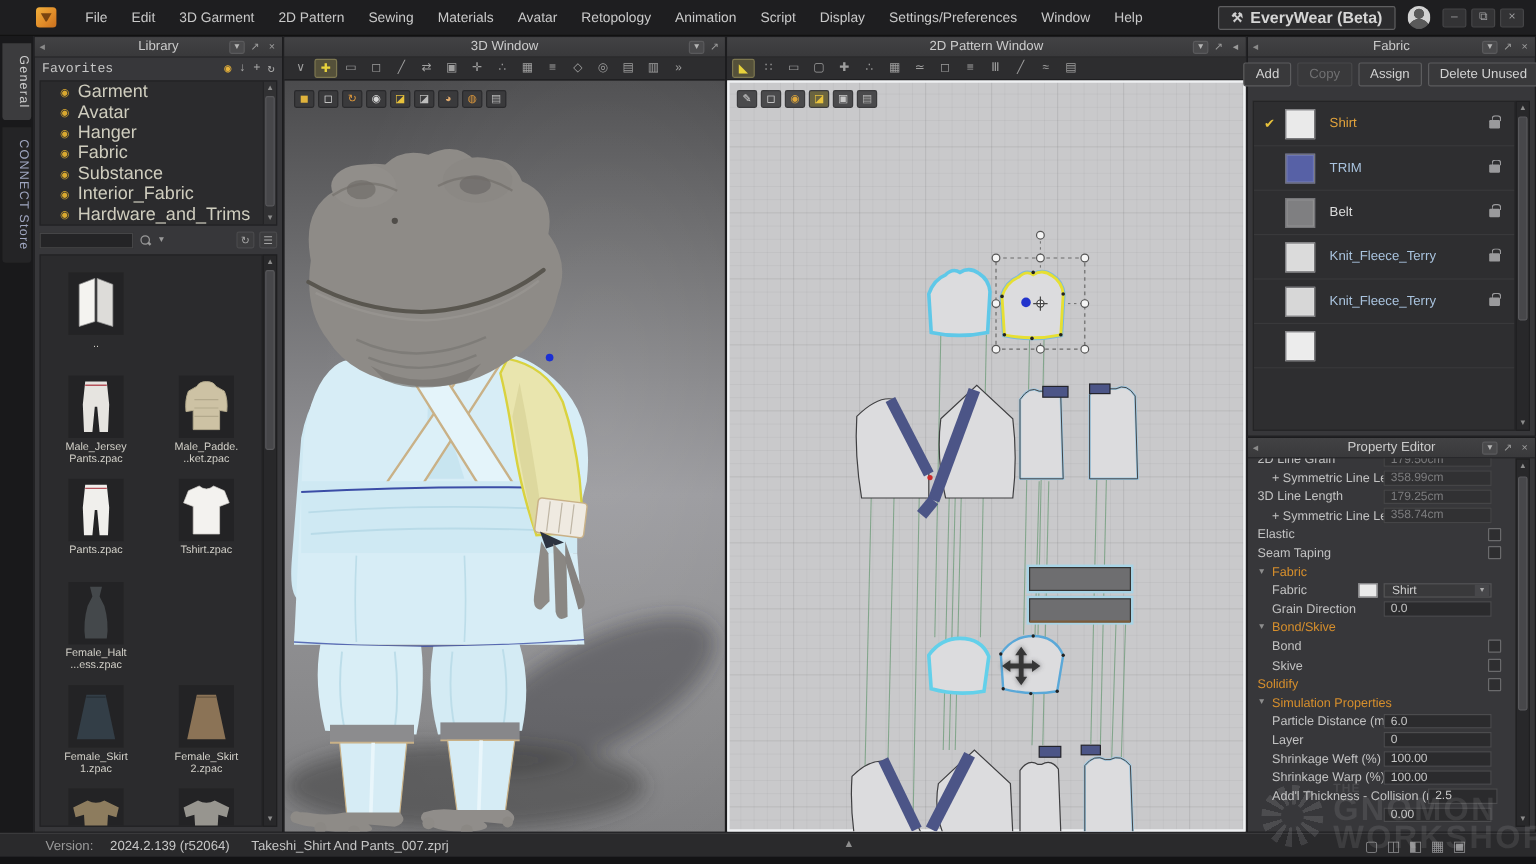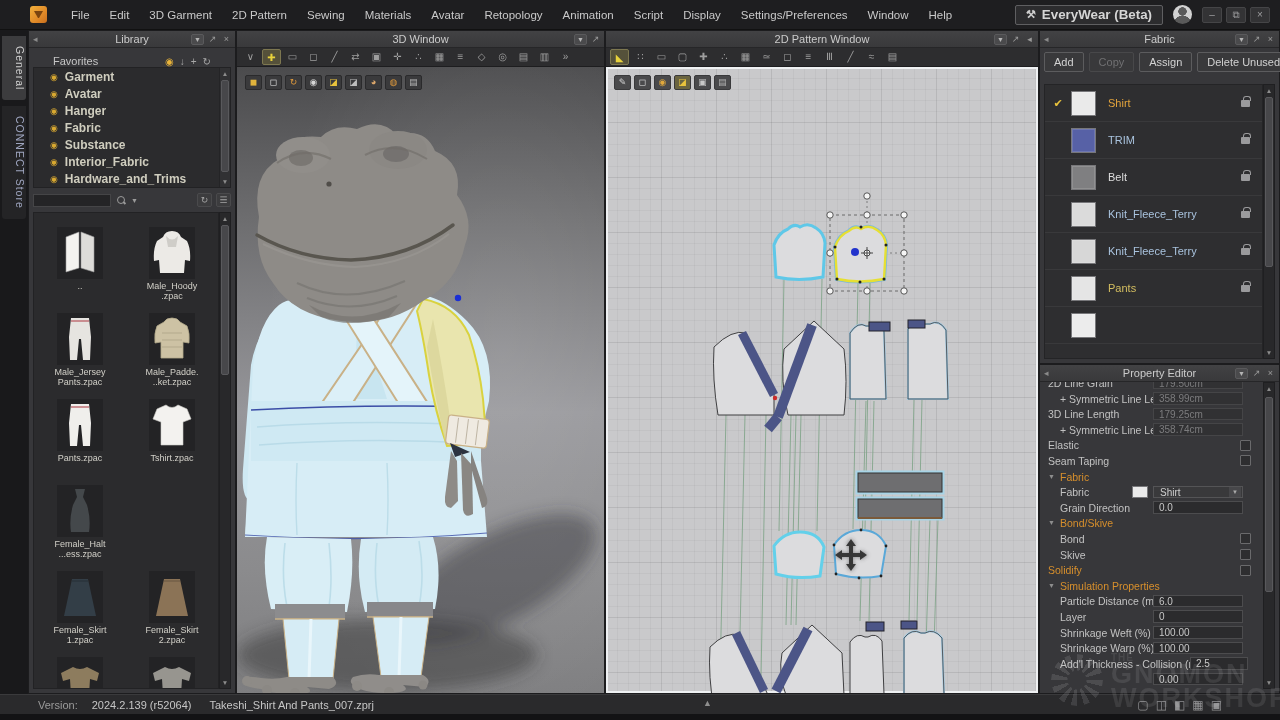--- a/index.html
+++ b/index.html
@@ -46,30 +46,30 @@
            font-size:7px; text-align:center; line-height:10px; border-radius:2px; }
   .ph-ico { color:#9a9a9a; font-size:9px; width:11px; text-align:center; }
 
   .vscroll { position:absolute; width:12px; background:#28282a; border:1px solid #1f1f21; }
   .vs-btn { height:11px; color:#8c8c8c; font-size:6.5px; text-align:center; line-height:11px; }
   .vs-btn.bottom { position:absolute; bottom:0; left:0; right:0; }
   .vs-thumb { position:absolute; left:1px; right:1px; background:#47474a; border:1px solid #59595c; border-radius:2px; }
 
   
   .library { left:28px; top:30px; width:208px; height:664px; }
-  .favrow { height:19px; display:flex; align-items:flex-end; padding:0 24px; }
+  .favrow { height:19px; display:flex; align-items:center; padding:0 6px;font-family:Liberation Mono, monospace; }
   .favrow .lbl { color:#c6c6c6; }
   .favrow .ficons { margin-left:auto; display:flex; gap:6px; align-items:center; }
   .fi { font-size:10px; color:#a8a8a8; }
   .fi.star { color:#e8b33a; }
   .favlist { position:absolute; left:4px; right:4px; top:36px; height:121px; background:#2b2b2d;
              border:1px solid #222224; overflow:hidden; }
   .favitem { height:17px; display:flex; align-items:center; gap:7px; padding-left:16px; }
   .favitem .dot { color:#d8a830; font-size:9px; }
-  .favitem .txt { color:#cfcdbe; font-size:12px;font-weight:bold; }
+  .favitem .txt { color:#cfcdbe; font-size:15px; }
   .searchrow { position:absolute; left:4px; right:4px; top:161px; height:16px; display:flex; align-items:center; gap:5px; }
   .searchbox { width:78px; height:13px; background:#242426; border:1px solid #454547; }
   .mag { position:relative; width:10px; height:10px; }
   .mag::before { content:""; position:absolute; left:1px; top:1px; width:6px; height:6px;
                  border:1.4px solid #9a9a9a; border-radius:50%; }
   .mag::after { content:""; position:absolute; left:7px; top:7px; width:3px; height:1.6px;
                 background:#9a9a9a; transform:rotate(45deg); }
   .srch-dd { color:#9a9a9a; font-size:7px; }
   .sr-right { margin-left:auto; display:flex; gap:4px; }
   .sr-ico { width:15px; height:14px; background:#3c3c3e; border:1px solid #4a4a4c; color:#a5a5a5;
@@ -105,21 +105,21 @@
   .view-icons { position:absolute; left:8px; top:8px; display:flex; gap:3px; z-index:5; }
   .vicon { width:17px; height:15px; background:#3a3a3c; border:1px solid #2a2a2c; border-radius:2px;
            font-size:9px; text-align:center; line-height:13px; }
   .vicon.sel { background:#5a5638; border-color:#8a8252; }
   .viewport2d .vicon { background:#4a4a4c; border-color:#3a3a3c; }
   .viewport2d .vicon.sel { background:#6a6440; }
   .psvg { position:absolute; left:2px; top:2px; }
 
   
   .fabric { left:1039px; top:30px; width:241px; height:334px; }
-  .fabbtns { position:absolute; left:4px; right:4px; top:21px; height:22px; display:flex; gap:5px; }
+  .fabbtns { position:absolute; left:4px; right:4px; top:21px; height:22px; display:flex; gap:5px;justify-content:center; }
   .fabbtn { flex:0 0 auto; height:20px; background:#39393b; border:1px solid #5c5c5e; border-radius:2px;
             color:#d2d2d2; font-size:11px; padding:0 9px; line-height:18px; text-align:center; }
   .fabbtn.disabled { color:#707072; border-color:#48484a; }
   .fablist { position:absolute; left:4px; right:16px; top:53px; bottom:4px; background:#2e2e30;
              border:1px solid #242426; overflow:hidden; }
   .fabrow { position:relative; height:37px; border-bottom:1px solid #39393b; display:flex; align-items:center; }
   .fabcheck { width:26px; text-align:center; color:#e8c23c; font-size:11px; }
   .fabswatch { width:25px; height:25px; border:1px solid #77777a; box-shadow:inset 0 0 0 1px #fff2; }
   .fabname { margin-left:12px; font-size:11px; }
   .fablock { position:absolute; right:12px; top:15px; width:9px; height:7px; background:#9a9a9c; border-radius:1px; }
@@ -283,29 +283,20 @@
     <div class="assetgrid" id="assetgrid">
         <div class="asset-row">
           <div class="asset">
        <div class="asset-thumb">
               <svg viewBox="0 0 46 52">
                 <path d="M9,10 L22,5 L22,41 L9,45 Z" fill="#f4f3f0" stroke="#9a9a9a" stroke-width="0.6"></path>
                 <path d="M24,5 L37,10 L37,45 L24,41 Z" fill="#dddcd9" stroke="#9a9a9a" stroke-width="0.6"></path>
               </svg>
             </div>
        <div class="asset-lbl">..<br></div>
-          </div>
-          <div class="asset">
-       <div class="asset-thumb">
-              <svg viewBox="0 0 46 52">
-                <path d="M23,4 Q30,4 32,10 L38,14 Q42,22 41,34 L36,33 L35,46 L11,46 L10,33 L5,34 Q4,22 8,14 L14,10 Q16,4 23,4 Z" fill="#eceae6"></path>
-                <path d="M17,9 Q23,16 29,9 L27,20 L19,20 Z" fill="#cfcdc8"></path>
-              </svg>
-            </div>
-       <div class="asset-lbl">Male_Hoody<br>.zpac</div>
           </div>
         </div>
         <div class="asset-row">
           <div class="asset">
        <div class="asset-thumb">
               <svg viewBox="0 0 46 52">
                 <path d="M14,5 L32,5 L34,24 L33,47 L26,47 L24,26 L22,26 L20,47 L13,47 L12,24 Z" fill="#e6e4e0"></path>
                 <line x1="14" y1="8" x2="32" y2="8" stroke="#b5525a" stroke-width="1.2"></line>
               </svg>
             </div>
@@ -742,26 +733,20 @@
      <span class="fablock"></span>
    </div>
         <div class="fabrow">
      <span class="fabcheck"></span>
      <span class="fabswatch" style="background:#d7d7d7"></span>
      <span class="fabname" style="color:#a9c3de">Knit_Fleece_Terry</span>
      <span class="fablock"></span>
    </div>
         <div class="fabrow">
      <span class="fabcheck"></span>
-     <span class="fabswatch" style="background:#e5e5e5"></span>
-     <span class="fabname" style="color:#d4be60">Pants</span>
-     <span class="fablock"></span>
-   </div>
-        <div class="fabrow">
-     <span class="fabcheck"></span>
      <span class="fabswatch" style="background:#ececec"></span>
      <span class="fabname" style="color:#cccccc"></span>
 
    </div>
       </div>
     <div class="vscroll fab-scroll">
       <div class="vs-btn">▲</div>
       <div class="vs-thumb" style="top:12px; height:170px;"></div>
       <div class="vs-btn bottom">▼</div>
     </div>

